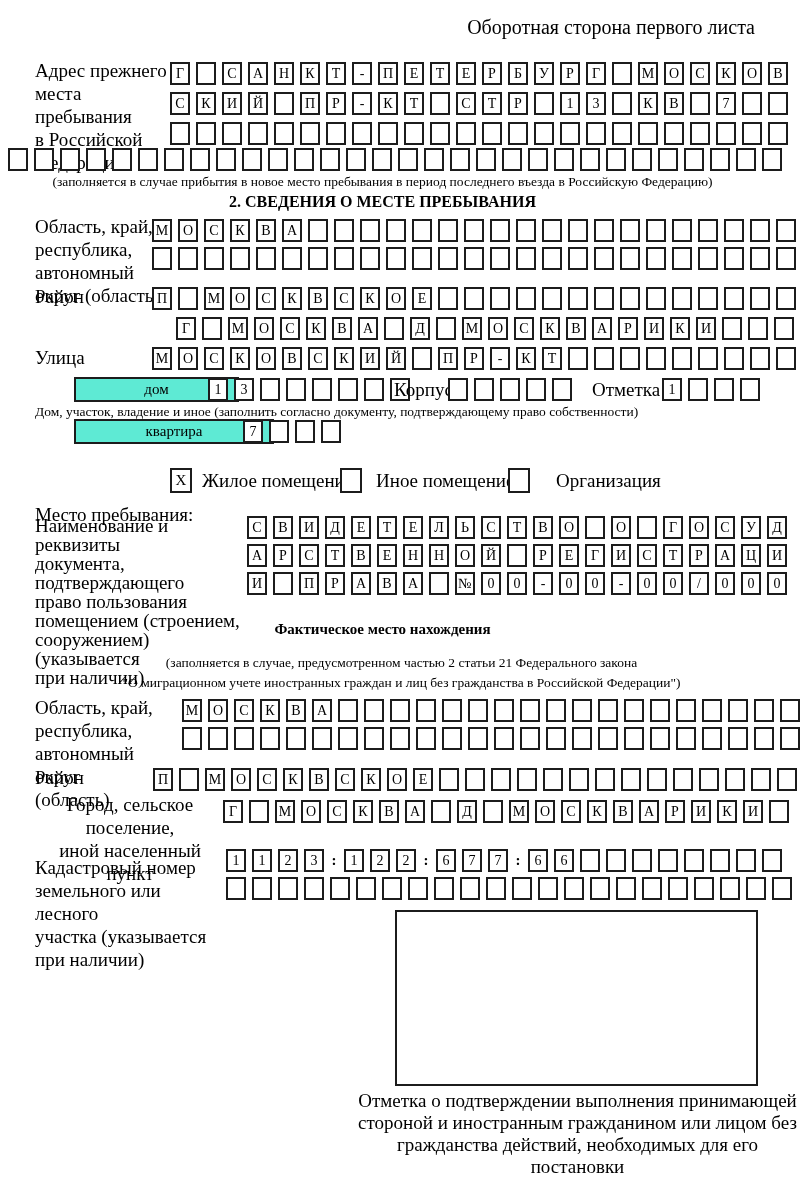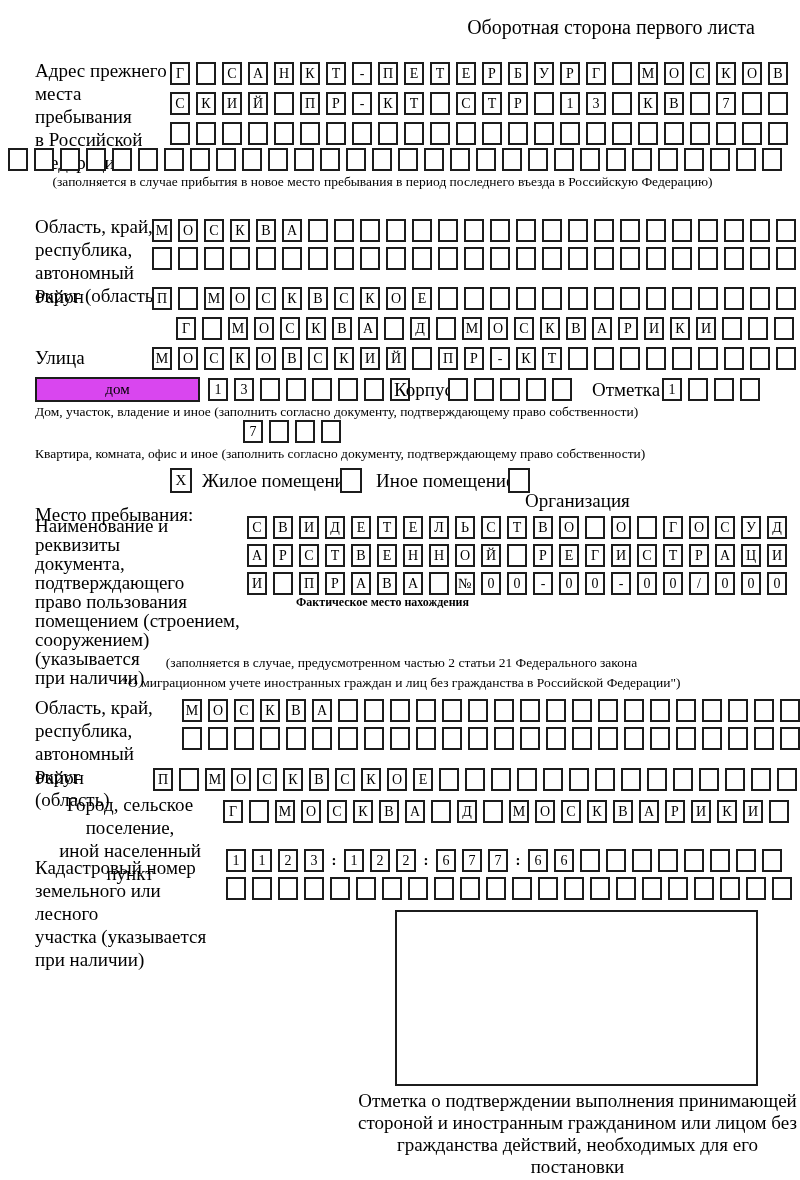--- a/index.html
+++ b/index.html
@@ -11,21 +11,21 @@
   .center{left:0;width:765px;text-align:center;}
   .bold{font-weight:bold;}
   .h2{position:absolute;font-size:16px;font-weight:bold;}
   .cellrow{position:absolute;display:flex;gap:6px;}
   .cell{width:20px;height:23px;box-sizing:border-box;border:2px solid #1c1c1c;
         display:flex;align-items:center;justify-content:center;
         font-size:14px;background:#fff;flex:0 0 auto;}
   .colon-sep{width:8px;display:flex;align-items:center;justify-content:center;
         font-size:15px;font-weight:bold;flex:0 0 auto;}
   .bigbox{position:absolute;box-sizing:border-box;border:2px solid #1c1c1c;height:25px;
-        display:flex;align-items:center;justify-content:center;font-size:15px;background:#d946ef;}
+        display:flex;align-items:center;justify-content:center;font-size:15px;background:#5eead4;margin-left:39px;}
   .chk{position:absolute;width:22px;height:25px;box-sizing:border-box;border:2px solid #1c1c1c;
         display:flex;align-items:center;justify-content:center;font-size:15px;background:#fff;}
   .stampbox{position:absolute;left:395px;top:910px;width:363px;height:176px;
         box-sizing:border-box;border:2px solid #1c1c1c;background:#fff;}
   .title{position:absolute;top:16px;right:45px;font-size:20px;}
 </style>
 </head>
 <body>
 
 <div class="page">
@@ -141,20 +141,21 @@
       <div class="cell"></div>
       <div class="cell"></div>
       <div class="cell"></div>
       <div class="cell"></div>
       <div class="cell"></div>
       <div class="cell"></div>
       <div class="cell"></div>
     </div>
   <div class="cap center" style="top:174px;">(заполняется в случае прибытия в новое место пребывания в период последнего въезда в Российскую Федерацию)</div>
 
+  <div class="h2 center" style="top:193px;">2. СВЕДЕНИЯ О МЕСТЕ ПРЕБЫВАНИЯ</div>
 
   <div class="lbl" style="left:35px;top:215px;width:125px;">Область, край,
 республика,
 автономный
 округ (область)</div>
   <div class="cellrow" style="left:152px;top:219px;">
       <div class="cell">М</div>
       <div class="cell">О</div>
       <div class="cell">С</div>
       <div class="cell">К</div>
@@ -314,35 +315,35 @@
     </div>
   <div class="lbl" style="left:592px;top:378px;">Отметка</div>
   <div class="cellrow" style="left:662px;top:378px;">
       <div class="cell">1</div>
       <div class="cell"></div>
       <div class="cell"></div>
       <div class="cell"></div>
     </div>
   <div class="cap" style="left:35px;top:404px;">Дом, участок, владение и иное (заполнить согласно документу, подтверждающему право собственности)</div>
 
+  <div class="bigbox" style="left:35px;top:419px;width:200px;">квартира</div>
   <div class="cellrow" style="left:243px;top:420px;">
       <div class="cell">7</div>
       <div class="cell"></div>
       <div class="cell"></div>
       <div class="cell"></div>
     </div>
-  <div class="cap" style="left:35px;top:446px;">Квартира, комната, офис и иное (заполнить согласно документу, подтверждающему право собственности)</div>
 
   <div class="lbl" style="left:35px;top:469px;margin-top:34px;">Место пребывания:</div>
   <div class="chk" style="left:170px;top:468px;">X</div>
   <div class="lbl" style="left:202px;top:469px;">Жилое помещение</div>
   <div class="chk" style="left:340px;top:468px;"></div>
   <div class="lbl" style="left:376px;top:469px;">Иное помещение</div>
   <div class="chk" style="left:508px;top:468px;"></div>
-  <div class="lbl" style="left:525px;top:469px;margin-top:20px;">Организация</div>
+  <div class="lbl" style="left:556px;top:469px;">Организация</div>
 
   <div class="lbl tight" style="left:35px;top:516px;width:210px;">Наименование и реквизиты
 документа, подтверждающего
 право пользования
 помещением (строением,
 сооружением) (указывается
 при наличии)</div>
   <div class="cellrow" style="left:247px;top:516px;">
       <div class="cell">С</div>
       <div class="cell">В</div>
@@ -406,21 +407,21 @@
       <div class="cell">0</div>
       <div class="cell">-</div>
       <div class="cell">0</div>
       <div class="cell">0</div>
       <div class="cell">/</div>
       <div class="cell">0</div>
       <div class="cell">0</div>
       <div class="cell">0</div>
     </div>
 
-  <div class="lbl bold center" style="position:absolute;top:591px;font-size:12px;">Фактическое место нахождения</div>
+  <div class="lbl bold center" style="position:absolute;top:618px;font-size:15px;">Фактическое место нахождения</div>
   <div class="cap center" style="top:653px;line-height:20px;padding-left:19px;">(заполняется в случае, предусмотренном частью 2 статьи 21 Федерального закона
 "О миграционном учете иностранных граждан и лиц без гражданства в Российской Федерации")</div>
 
   <div class="lbl" style="left:35px;top:696px;width:145px;">Область, край,
 республика,
 автономный округ
 (область)</div>
   <div class="cellrow" style="left:182px;top:699px;">
       <div class="cell">М</div>
       <div class="cell">О</div>

